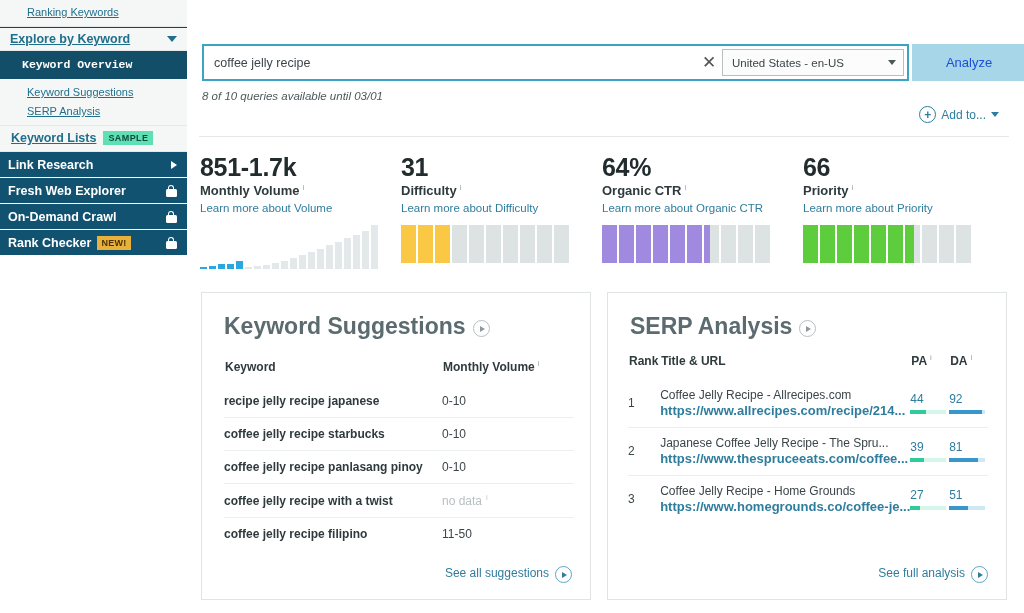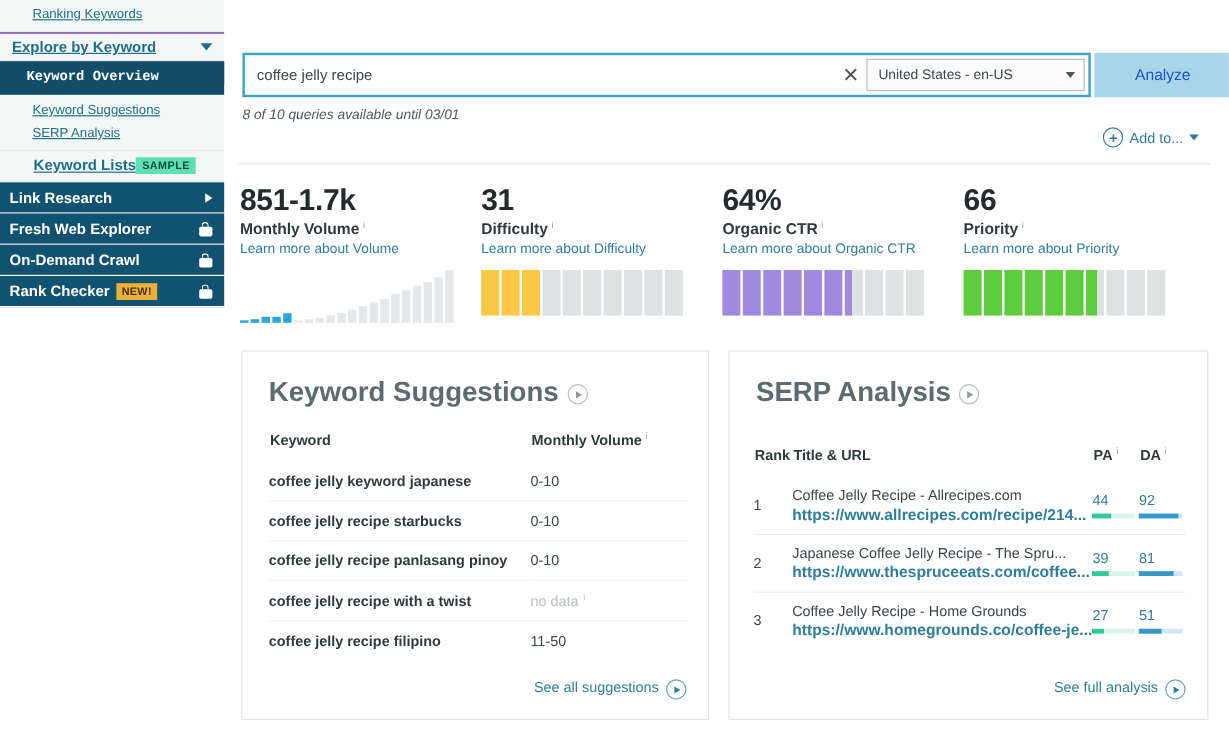--- a/index.html
+++ b/index.html
@@ -65,22 +65,22 @@
     position:absolute; right:-10px; top:0;
     width:0;height:0;
     border-top: 10px solid transparent;
     border-bottom: 10px solid transparent;
     border-left: 10px solid #134e68;
   }
   .nav-lists {
     background:#f5f7f7;
     border-top: 1px solid #e3e8e8;
     border-bottom: 1px solid #e3e8e8;
-    display:flex; align-items:flex-end; 
-    padding: 5px 0 6px 28px;
+    display:flex; align-items:flex-end; gap:7px;
+    padding: 5px 0 6px 11px;
   }
   .nav-lists .txt { font-size:12.5px; font-weight:bold; color:#1f6f8b; text-decoration: underline; }
   .badge-sample {
     background:#5fe0b4; color:#0c4a3e; font-size:9px; font-weight:bold;
     padding: 2px 5px; letter-spacing:0.4px;
   }
   .badge-new {
     background:#e8b13c; color:#4b3100; font-size:9px; font-weight:bold;
     padding: 2px 4px; letter-spacing:0.3px;
   }
@@ -216,21 +216,21 @@
   table.kw tr:first-child td { border-top: none; }
   table.kw td.vol { font-weight: normal; color:#3b4649; }
   table.kw td.vol.nodata { color:#b9c0c2; font-style: normal; }
   table.kw td.vol.nodata sup { font-size:8px; color:#c6cccd; margin-left:4px; vertical-align:super;}
   .see-all {
     position:absolute; right: 18px; bottom: 16px;
     display:flex; align-items:center; gap:6px;
     font-size:12px; color:#2f7d9e;
   }
 
-  table.serp { width: 360px; margin: 30px 0 0 20px; border-collapse: collapse; }
+  table.serp { width: 360px; margin: 12px 0 0 20px; border-collapse: collapse; }
   table.serp th {
     font-size:12px; color:#2f3a3d; font-weight:bold; text-align:left;
     padding-bottom: 12px;
   }
   table.serp th sup { font-size:8px; color:#9aa5a8; font-weight:normal; margin-left:3px; vertical-align:super;}
   table.serp td {
     padding: 7px 0 8px 0;
     border-top: 1px solid #eceff0;
     vertical-align: middle;
   }
@@ -434,21 +434,21 @@
       </div>
       <table class="kw">
         <thead>
           <tr>
             <th style="width:218px">Keyword</th>
             <th><span>Monthly Volume</span><sup>i</sup></th>
           </tr>
         </thead>
         <tbody id="kw-body">
             <tr>
-              <td>coffee jelly keyword japanese</td>
+              <td>recipe jelly recipe japanese</td>
               <td class="vol">0-10</td>
             </tr>
             <tr>
               <td>coffee jelly recipe starbucks</td>
               <td class="vol">0-10</td>
             </tr>
             <tr>
               <td>coffee jelly recipe panlasang pinoy</td>
               <td class="vol">0-10</td>
             </tr>

